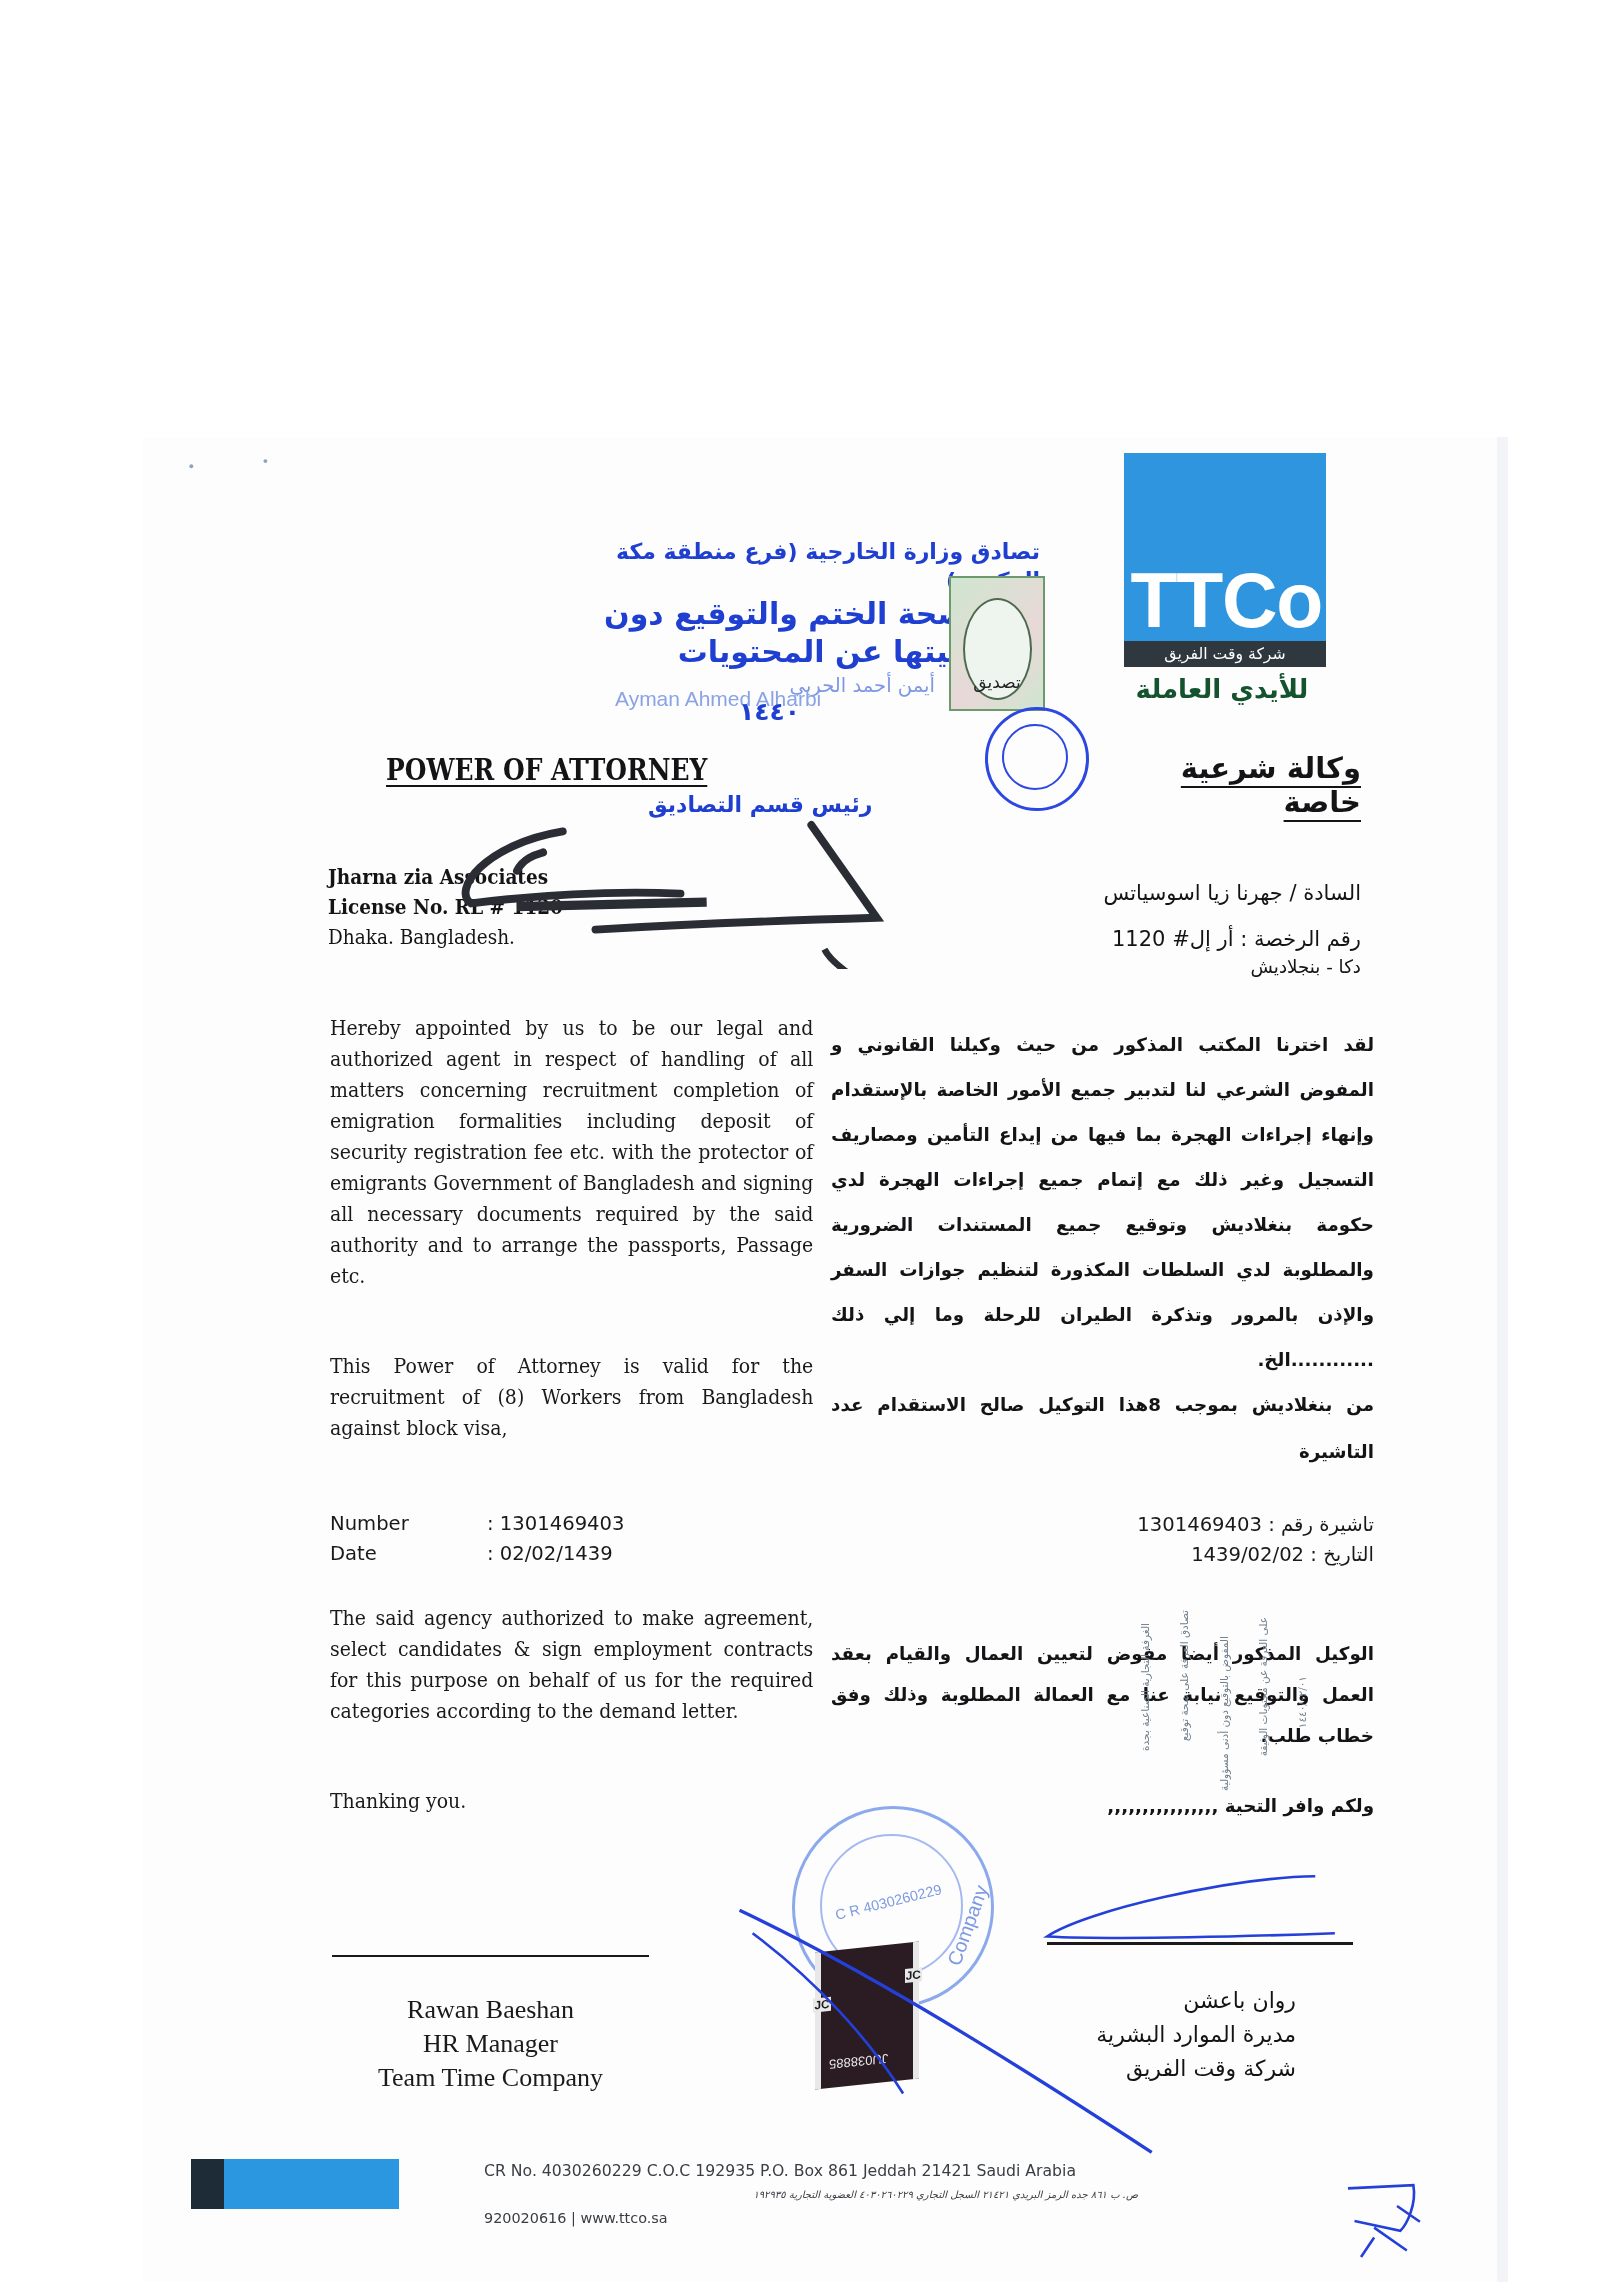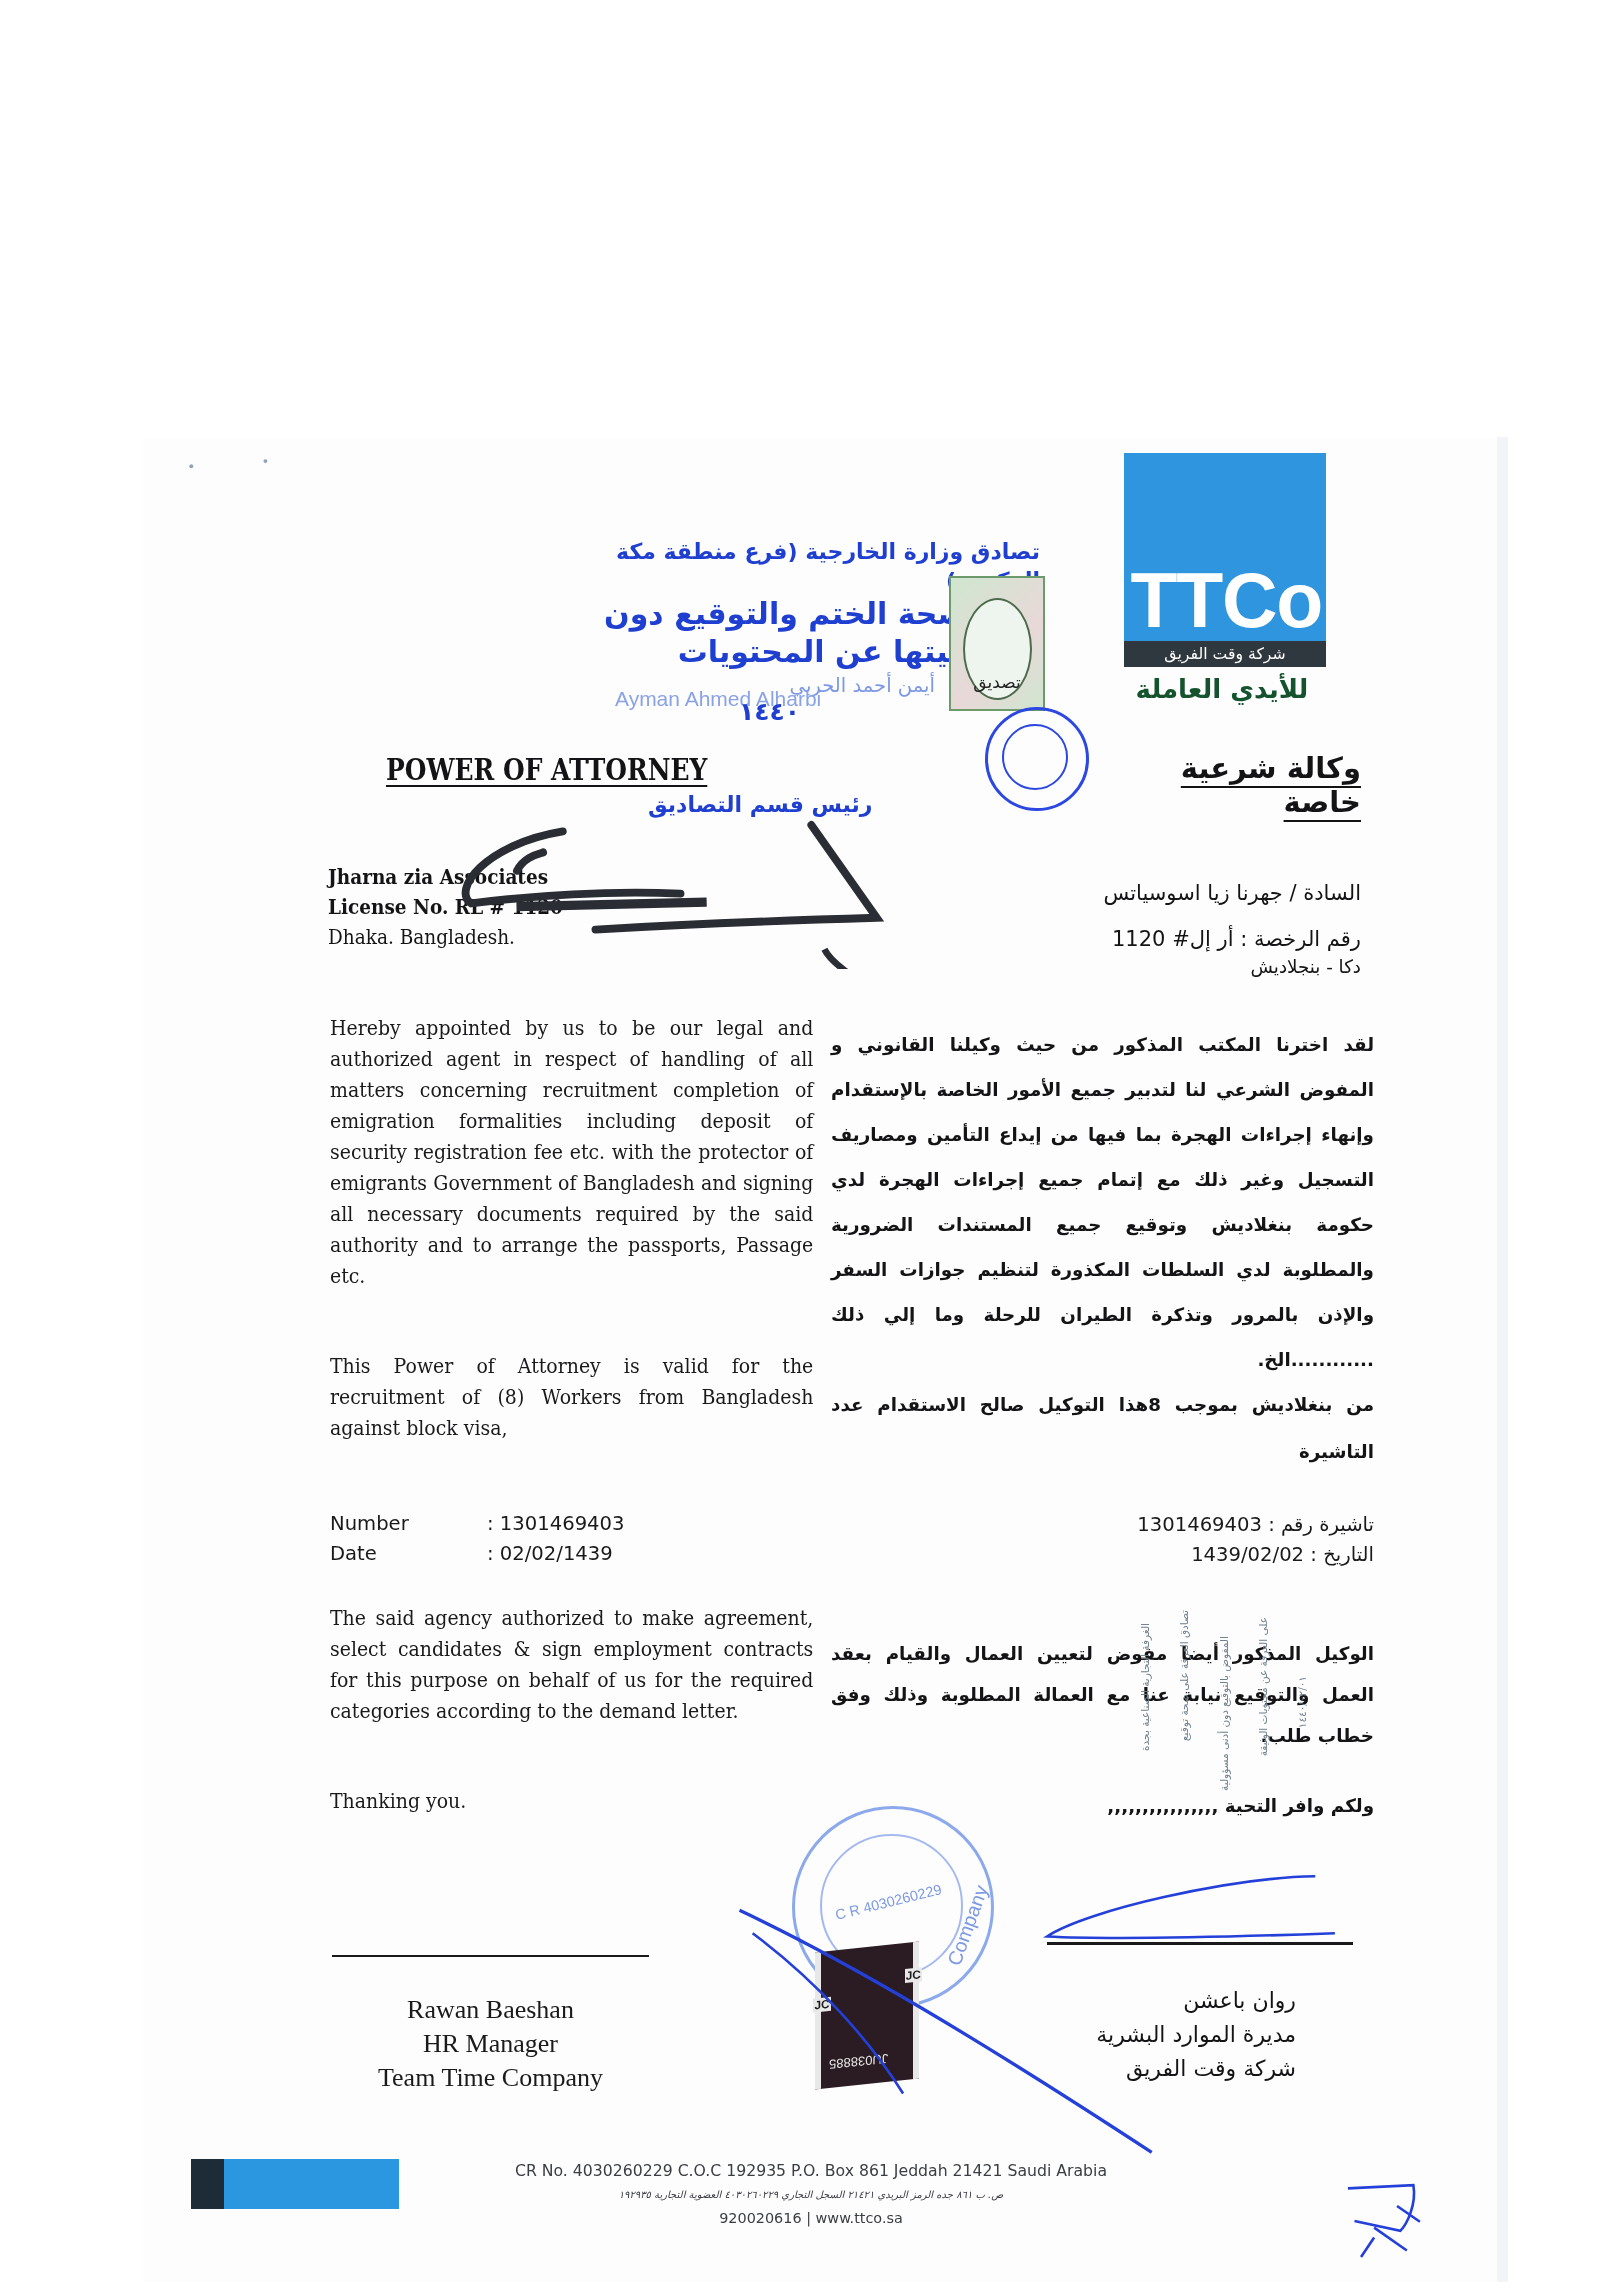--- a/index.html
+++ b/index.html
@@ -74,21 +74,21 @@
   .company-seal::after { content: ""; position: absolute; left: 25px; top: 25px; width: 139px; height: 139px; border: 2px solid #9ab2ef; border-radius: 50%; }
   .company-seal .cr { position: absolute; left: 39px; top: 85px; font-size: 14.4px; transform: rotate(-14deg); }
   .company-seal .ring-en { position: absolute; left: 131px; top: 105px; font-size: 19.6px; transform: rotate(-70deg); }
   .hologram { position: absolute; left: 815px; top: 1947px; width: 92px; height: 137px; background: #2a1c22; border-left: 6.5px solid #e8e8e8; border-right: 6.5px solid #e8e8e8; transform: skewY(-6deg); }
   .hologram .serial { position: absolute; left: 7.9px; bottom: 15.7px; color: #e7e7e7; font-family: "Liberation Sans", sans-serif; font-size: 13px; transform: rotate(180deg); }
   .hologram .jc { position: absolute; color: #1a1a1a; font-family: "Liberation Sans", sans-serif; font-weight: bold; font-size: 11.8px; background: #e8e8e8; padding: 0 1.3px; }
 
   
   .footer-block { position: absolute; left: 191px; top: 2159px; width: 208px; height: 50px; background: #2a97e0; }
   .footer-block::before { content: ""; position: absolute; left: 0; top: 0; width: 33px; height: 50px; background: #1e2c37; }
-  .footer { position: absolute; left: 484px; top: 2159px; width: 654px; text-align: center; color: #3a3d42; font-family: "DejaVu Sans", sans-serif; }
+  .footer { position: absolute; left: 484px; top: 2159px; width: 654px; color: #3a3d42; font-family: "DejaVu Sans", sans-serif; }
   .footer .l1 { font-size: 15.7px; line-height: 23.6px; }
   .footer .l2 { font-size: 10px; line-height: 23.6px; direction: rtl; font-style: italic; }
   .footer .l3 { font-size: 14.4px; line-height: 25px; }
 
   svg.ink { position: absolute; left: 0; top: 0; pointer-events: none; }
 </style>
 </head>
 <body>
 
 <div class="sheet"></div>

